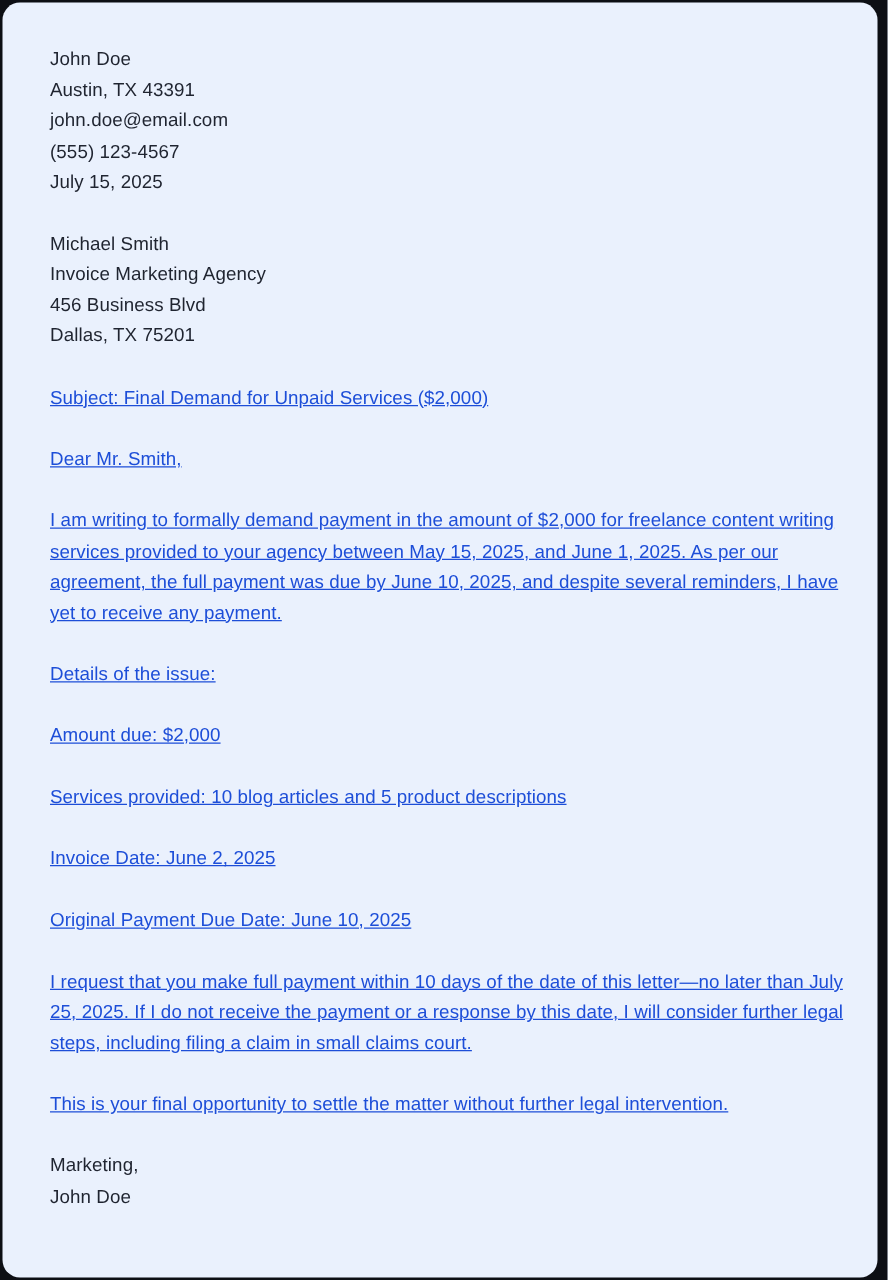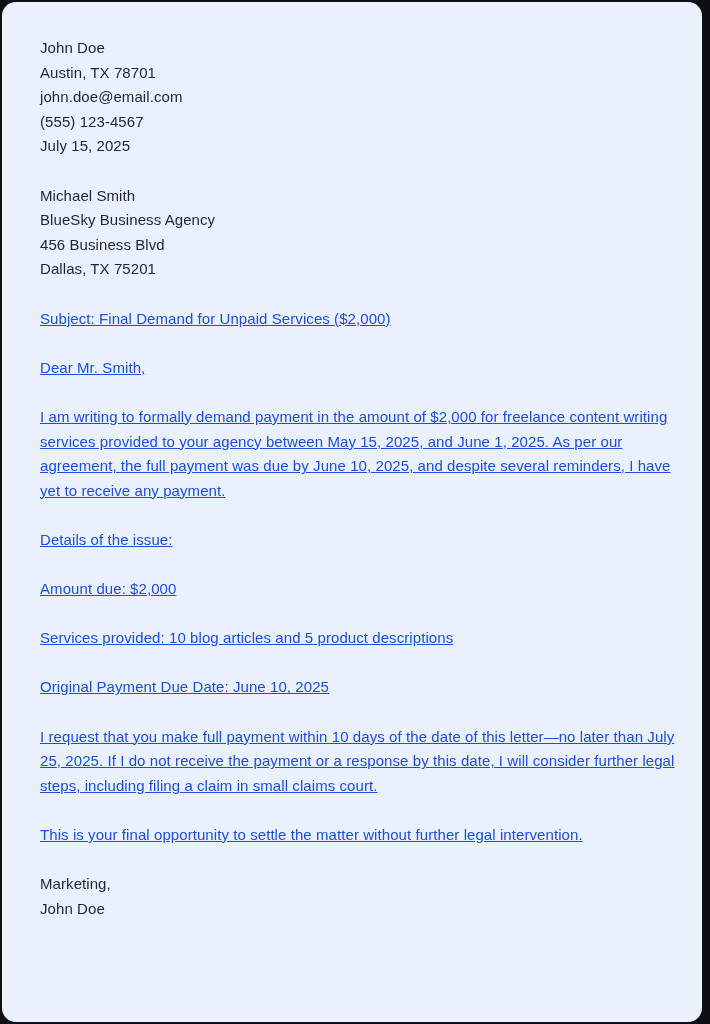--- a/index.html
+++ b/index.html
@@ -54,45 +54,46 @@
   }
 </style>
 </head>
 <body>
 
 <div class="letter-card">
   <div class="letter-body">
 
     <div class="block">
       <div class="line">John Doe</div>
-      <div class="line">Austin, TX 78701</div>
+      <div class="line">Austin, TX 43391</div>
       <div class="line">john.doe@email.com</div>
       <div class="line">(555) 123-4567</div>
       <div class="line">July 15, 2025</div>
     </div>
 
     <div class="block gap-block">
       <div class="line">Michael Smith</div>
-      <div class="line">BlueSky Business Agency</div>
+      <div class="line">Invoice Marketing Agency</div>
       <div class="line">456 Business Blvd</div>
       <div class="line">Dallas, TX 75201</div>
     </div>
 
     <p class="para">Subject: Final Demand for Unpaid Services ($2,000)</p>
 
     <p class="para">Dear Mr. Smith,</p>
 
     <p class="para">I am writing to formally demand payment in the amount of $2,000 for freelance content writing services provided to your agency between May 15, 2025, and June 1, 2025. As per our agreement, the full payment was due by June 10, 2025, and despite several reminders, I have yet to receive any payment.</p>
 
     <p class="para">Details of the issue:</p>
 
     <p class="para">Amount due: $2,000</p>
 
     <p class="para">Services provided: 10 blog articles and 5 product descriptions</p>
 
+    <p class="para">Invoice Date: June 2, 2025</p>
 
     <p class="para">Original Payment Due Date: June 10, 2025</p>
 
     <p class="para">I request that you make full payment within 10 days of the date of this letter—no later than July 25, 2025. If I do not receive the payment or a response by this date, I will consider further legal steps, including filing a claim in small claims court.</p>
 
     <p class="para">This is your final opportunity to settle the matter without further legal intervention.</p>
 
     <div class="block gap-block">
       <div class="line">Marketing,</div>
       <div class="line">John Doe</div>

